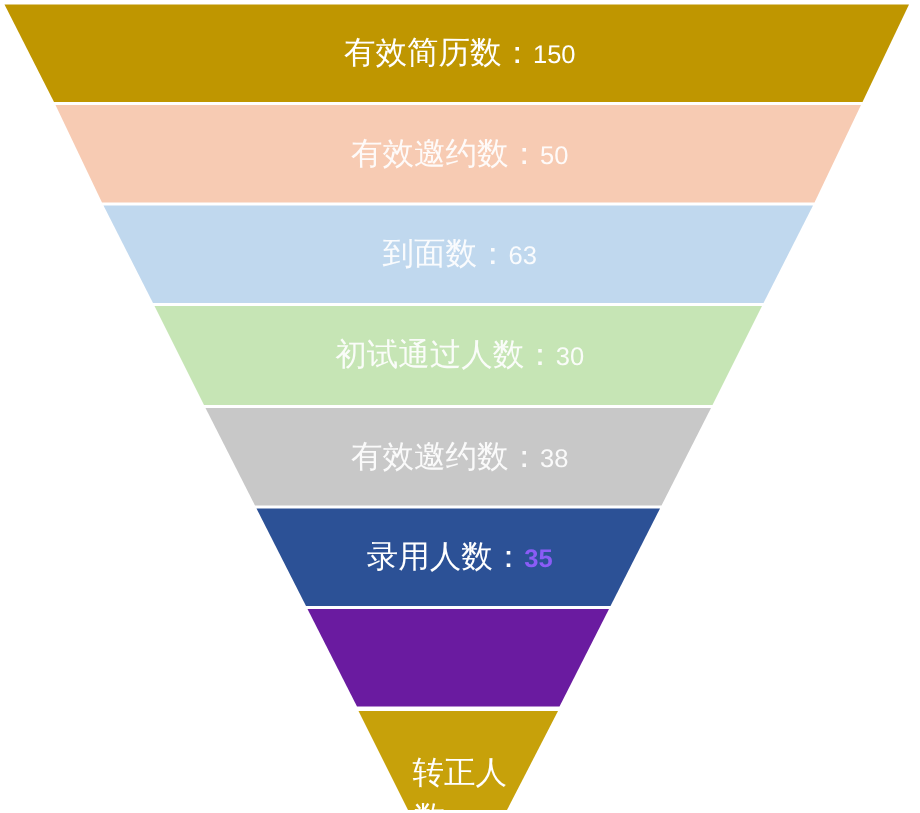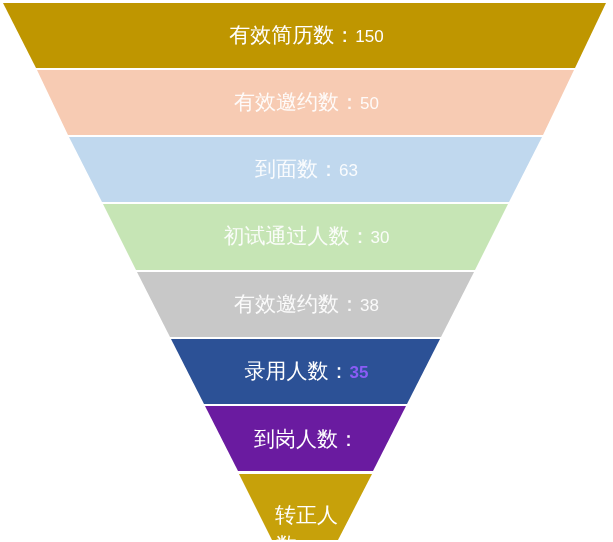--- a/index.html
+++ b/index.html
@@ -43,18 +43,17 @@
   <span class="band-label"><span>初试通过人数：</span><span class="band-value">30</span></span>
 </div>
 <div class="band light" style="top:272px;height:65px;">
   <span class="band-label"><span>有效邀约数：</span><span class="band-value">38</span></span>
 </div>
 <div class="band" style="top:339px;height:65px;">
   <span class="band-label"><span>录用人数：</span><span class="band-value red">35</span></span>
 </div>
 <div class="band" style="top:406px;height:65px;">
   <span class="band-label stack" style="line-height:26px;">
-      <span style="display:block;">到岗人数：</span>
     </span>
 </div>
 <div class="band narrow" style="top:474px;height:66px;margin-top:24px;">
   <span class="band-label"><span>转正人数：</span><span class="band-value">25</span></span>
 </div>
 
 </body></html>

